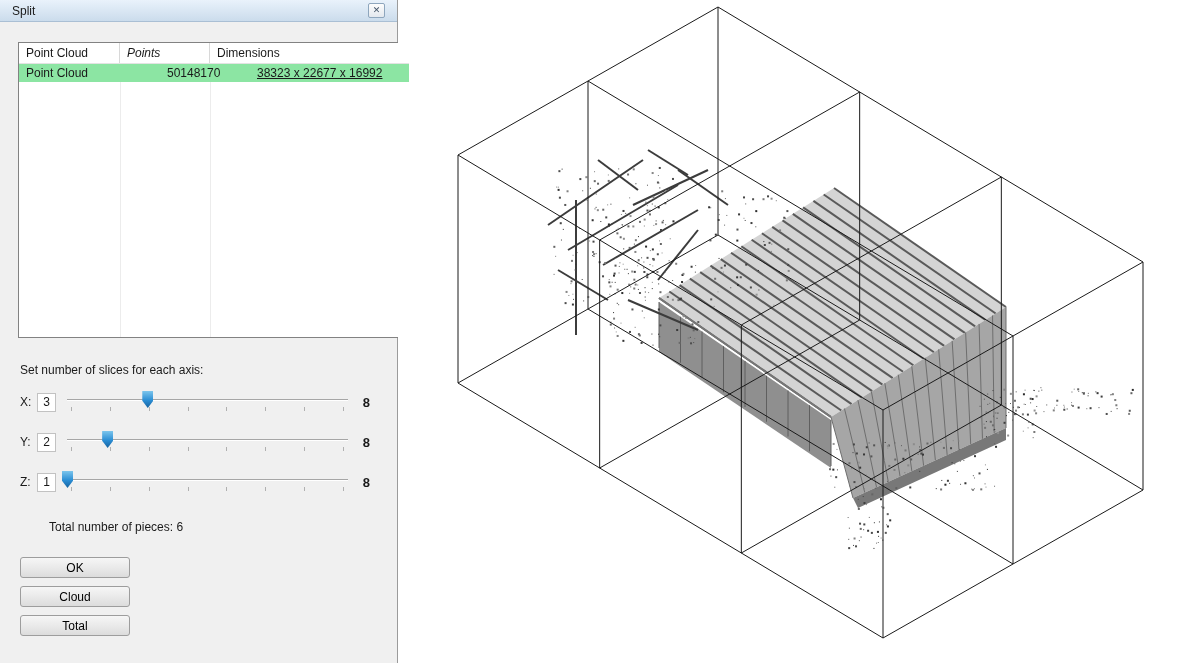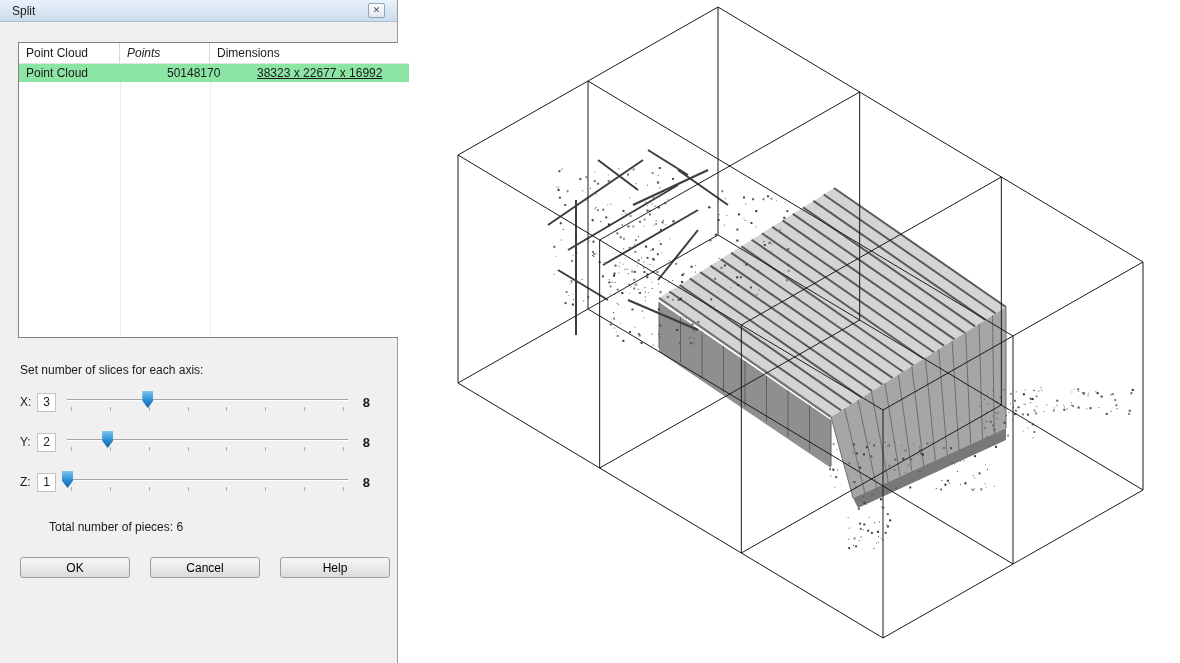--- a/index.html
+++ b/index.html
@@ -28,21 +28,21 @@
   .axis-label{width:17px;}
   .valbox{width:19px;height:19px;background:#fff;border:1px solid #c2c2c2;text-align:center;line-height:17px;margin-right:5px;}
   .track{flex:1;position:relative;height:24px;margin:0 9px 0 6px;}
   .groove{position:absolute;left:0;right:0;top:9px;height:2px;background:#e6e6e6;border-top:1px solid #a6a6a6;border-bottom:1px solid #fff;}
   .ticks{position:absolute;left:4px;right:4px;top:17px;height:4px;}
   .thumb{position:absolute;top:1px;width:11px;height:17px;margin-left:-5px;background:linear-gradient(#7cc5ec,var(--thumb-blue,#2a8dd4) 55%,#16629f);clip-path:polygon(0 0,100% 0,100% 58%,50% 100%,0 58%);}
   .maxlabel{width:13px;font-weight:bold;font-size:13px;text-align:right;}
 
   .total-label{position:absolute;left:20px;top:520px;margin-left:29px;}
 
-  .btn-row{position:absolute;left:20px;top:557px;display:flex;gap:20px;}
+  .btn-row{position:absolute;left:20px;top:557px;display:flex;gap:8px;flex-direction:column;}
   .btn{width:110px;height:21px;font-family:"Liberation Sans",sans-serif;font-size:12px;background:linear-gradient(#f6f6f6,#ebebeb 45%,#dcdcdc);border:1px solid #9d9d9d;border-radius:3px;}
 
   
   .viewport{flex:1;position:relative;background:#fff;}
   .viewport svg{display:block;}
 </style>
 </head>
 <body>
 
 <div class="app">
@@ -100,22 +100,22 @@
         <div class="ticks" style="background: repeating-linear-gradient(90deg, rgb(176, 176, 176) 0px, rgb(176, 176, 176) 1px, transparent 1px, transparent 38.8571px);"></div>
         <div class="thumb" style="left: 0%;"></div>
       </div>
       <span class="maxlabel">8</span>
     </div>
 
     <div class="total-label">Total number of pieces: 6</div>
 
     <div class="btn-row">
       <button class="btn">OK</button>
-      <button class="btn">Cancel</button>
-      <button class="btn">Help</button>
+      <button class="btn">Cloud</button>
+      <button class="btn">Total</button>
     </div>
   </div>
 
   <div class="viewport">
     <svg id="scene" width="782" height="663" viewBox="0 0 782 663">
         <polygon points="261,302 433,420 433,468 261,352" fill="#8f8f8f"></polygon>
         <line x1="261" y1="302" x2="261" y2="348" stroke="#5f5f5f" stroke-width="1"></line>
         <line x1="282.5" y1="316.75" x2="282.5" y2="362.75" stroke="#5f5f5f" stroke-width="1"></line>
         <line x1="304" y1="331.5" x2="304" y2="377.5" stroke="#5f5f5f" stroke-width="1"></line>
         <line x1="325.5" y1="346.25" x2="325.5" y2="392.25" stroke="#5f5f5f" stroke-width="1"></line>

